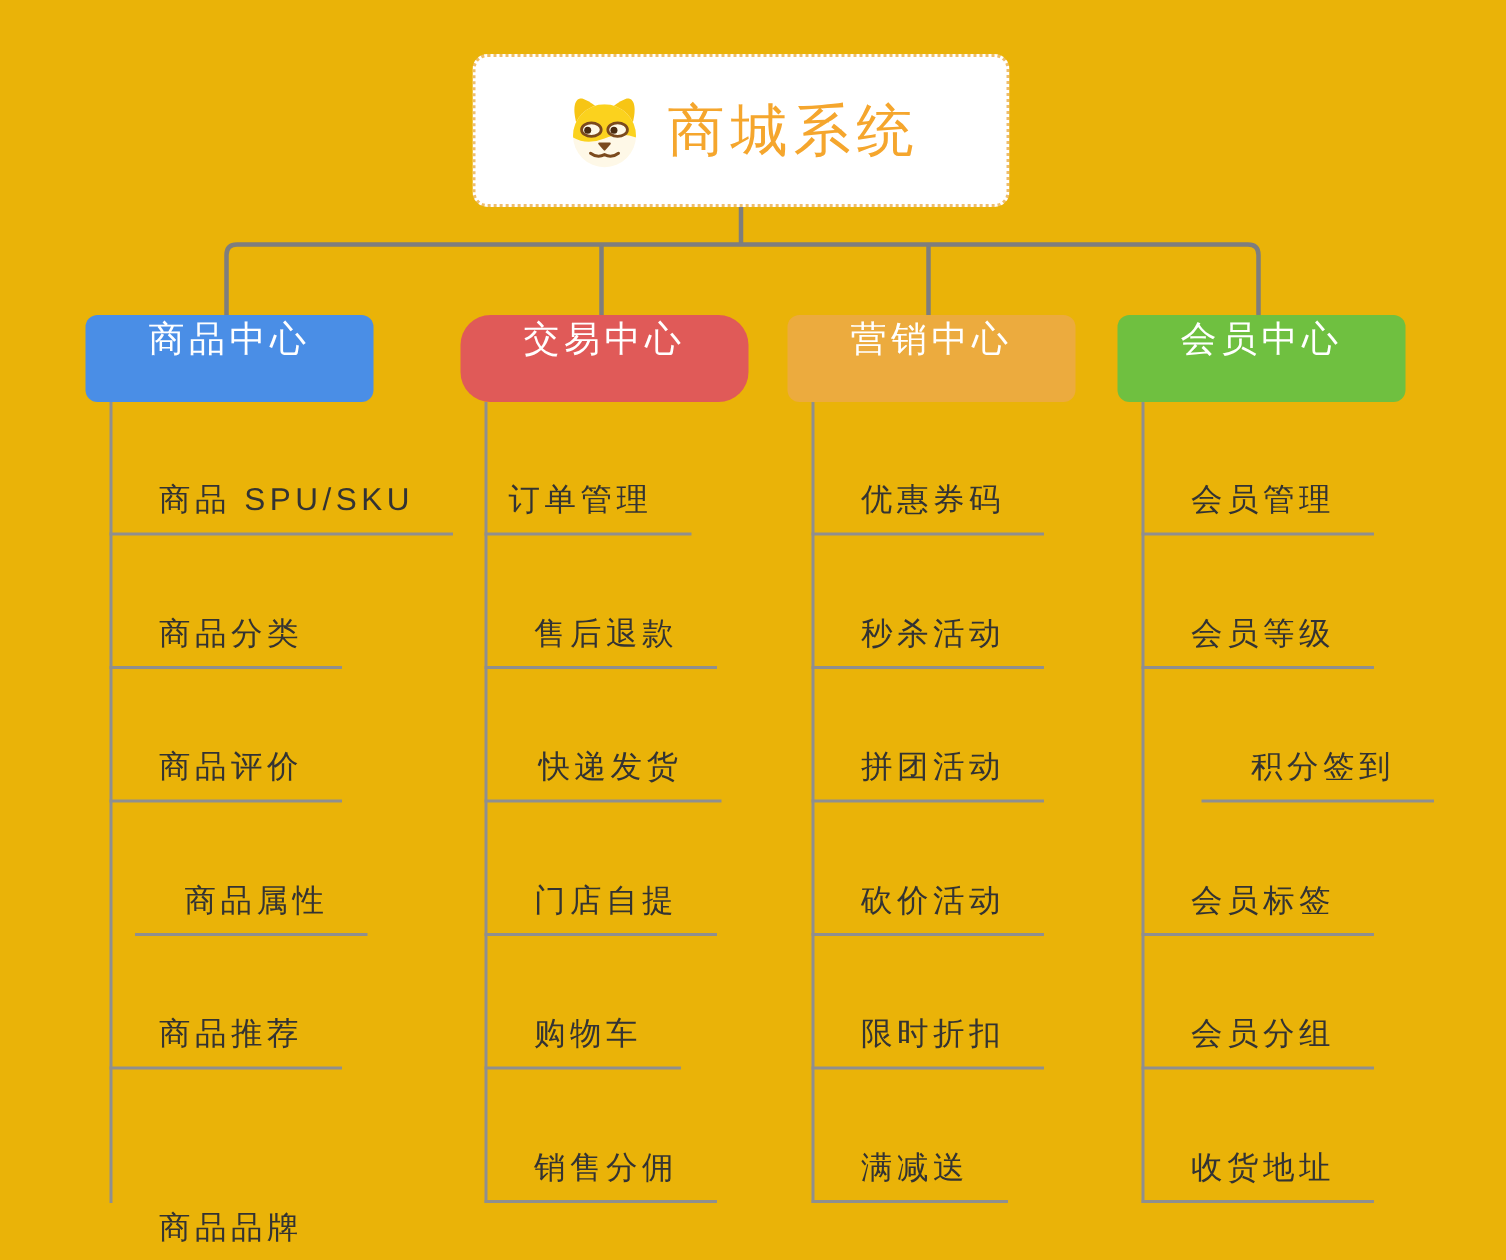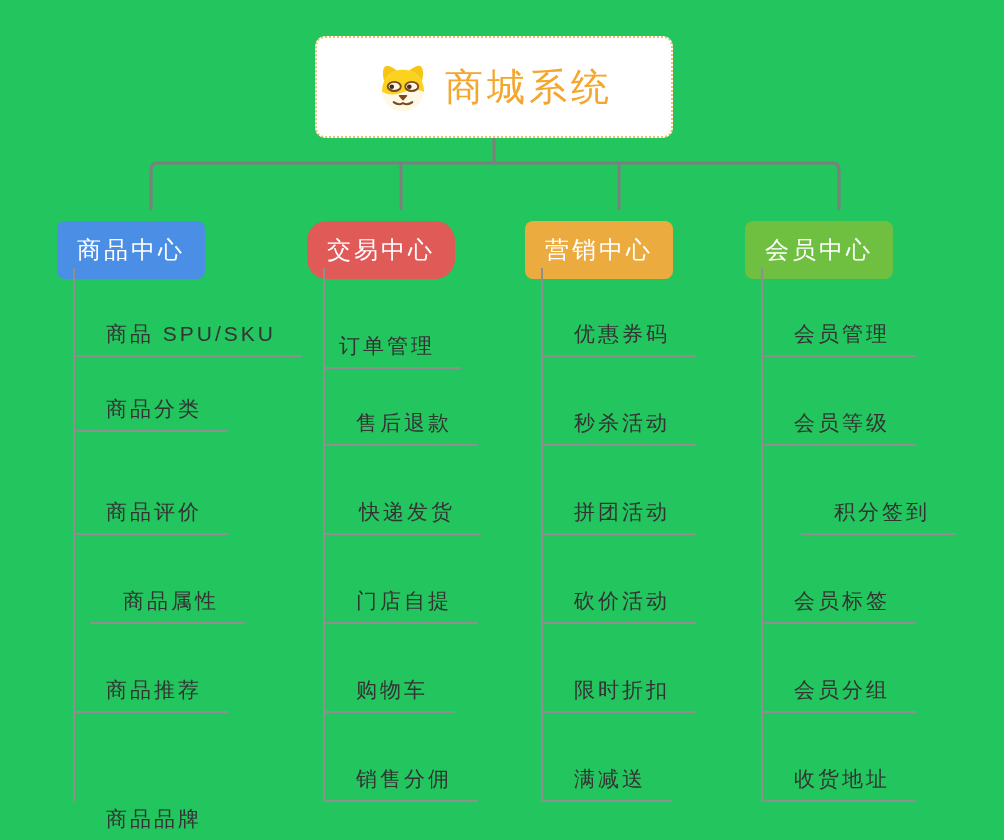--- a/index.html
+++ b/index.html
@@ -31,26 +31,25 @@
   }
   .root-title {
     font-size: 38px;
     letter-spacing: 4px;
     white-space: nowrap;
   }
   .doge-wrap { display: inline-flex; }
   
   .branch-box {
     position: absolute;
-    width: 148px; height: 58px;
+    width: 192px; height: 58px;
     border-radius: 8px;
     display: flex;
-    align-items: center;
+    align-items: flex-start;
     justify-content: center;
-    margin-top: 11px;
   }
   .branch-label {
     color: #ffffff;
     font-size: 24px;
     letter-spacing: 3px;
     white-space: nowrap;
   }
   
   .trunk {
     position: absolute;
@@ -63,21 +62,21 @@
     border-bottom: 2px solid #ec4899;
     font-size: 21px;
     letter-spacing: 3px;
     line-height: 30px;
     white-space: nowrap;
   }
 </style>
 </head>
 <body style="background: rgb(245, 245, 246);">
 
-<div id="canvas" style="background: #22c55e;">
+<div id="canvas" style="background: #eab308;">
 
   <svg class="connectors" width="1004" height="840">
     <path class="conn" d="M494,138 L494,163" fill="none" stroke-width="3" stroke="#7E7E7E"></path>
     <path class="conn" d="M151,210 L151,170 Q151,163 158,163 L832,163 Q839,163 839,170 L839,210" fill="none" stroke-width="3" stroke="#7E7E7E"></path>
     <path class="conn" d="M401,163 L401,210" fill="none" stroke-width="3" stroke="#7E7E7E"></path>
     <path class="conn" d="M619,163 L619,210" fill="none" stroke-width="3" stroke="#7E7E7E"></path>
   </svg>
 
   <div class="root-node" id="root-node" style="border-color: rgb(239, 190, 107);">
     <span class="doge-wrap">
@@ -105,40 +104,40 @@
   </div>
 
   <div id="nodes-layer">
       <div class="branch-box" style="left: 57px; top: 210px; background: rgb(74, 142, 230);">
     <span class="branch-label">商品中心</span>
   </div>
       <div class="trunk" style="left: 73px; top: 268px; height: 534px; background: rgb(143, 143, 143);"></div>
       <div class="leaf" style="left: 73px; top: 319px; border-bottom-color: rgb(143, 143, 143); color: rgb(51, 51, 51);">
     <span class="leaf-label">商品 SPU/SKU</span>
   </div>
-      <div class="leaf" style="left: 73px; top: 394px; border-bottom-color: rgb(143, 143, 143); color: rgb(51, 51, 51);">
+      <div class="leaf" style="left: 73px; top: 408px; border-bottom-color: rgb(143, 143, 143); color: rgb(51, 51, 51);">
     <span class="leaf-label">商品分类</span>
   </div>
       <div class="leaf" style="left: 73px; top: 497px; border-bottom-color: rgb(143, 143, 143); color: rgb(51, 51, 51);">
     <span class="leaf-label">商品评价</span>
   </div>
       <div class="leaf" style="left: 90px; top: 586px; border-bottom-color: rgb(143, 143, 143); color: rgb(51, 51, 51);">
     <span class="leaf-label">商品属性</span>
   </div>
       <div class="leaf" style="left: 73px; top: 675px; border-bottom-color: rgb(143, 143, 143); color: rgb(51, 51, 51);">
     <span class="leaf-label">商品推荐</span>
   </div>
       <div class="leaf" style="left: 73px; top: 804px; border-bottom-color: rgb(143, 143, 143); color: rgb(51, 51, 51);">
     <span class="leaf-label">商品品牌</span>
   </div>
       <div class="branch-box" style="left: 307px; top: 210px; background: rgb(224, 90, 88); border-radius: 20px;">
     <span class="branch-label">交易中心</span>
   </div>
       <div class="trunk" style="left: 323px; top: 268px; height: 534px; background: rgb(143, 143, 143);"></div>
-      <div class="leaf" style="left: 323px; top: 331px; border-bottom-color: rgb(143, 143, 143); color: rgb(51, 51, 51); padding-left: 16px;">
+      <div class="leaf" style="left: 323px; top: 319px; border-bottom-color: rgb(143, 143, 143); color: rgb(51, 51, 51); padding-left: 16px;">
     <span class="leaf-label">订单管理</span>
   </div>
       <div class="leaf" style="left: 323px; top: 408px; border-bottom-color: rgb(143, 143, 143); color: rgb(51, 51, 51);">
     <span class="leaf-label">售后退款</span>
   </div>
       <div class="leaf" style="left: 323px; top: 497px; border-bottom-color: rgb(143, 143, 143); color: rgb(51, 51, 51); padding-left: 36px;">
     <span class="leaf-label">快递发货</span>
   </div>
       <div class="leaf" style="left: 323px; top: 586px; border-bottom-color: rgb(143, 143, 143); color: rgb(51, 51, 51);">
     <span class="leaf-label">门店自提</span>

